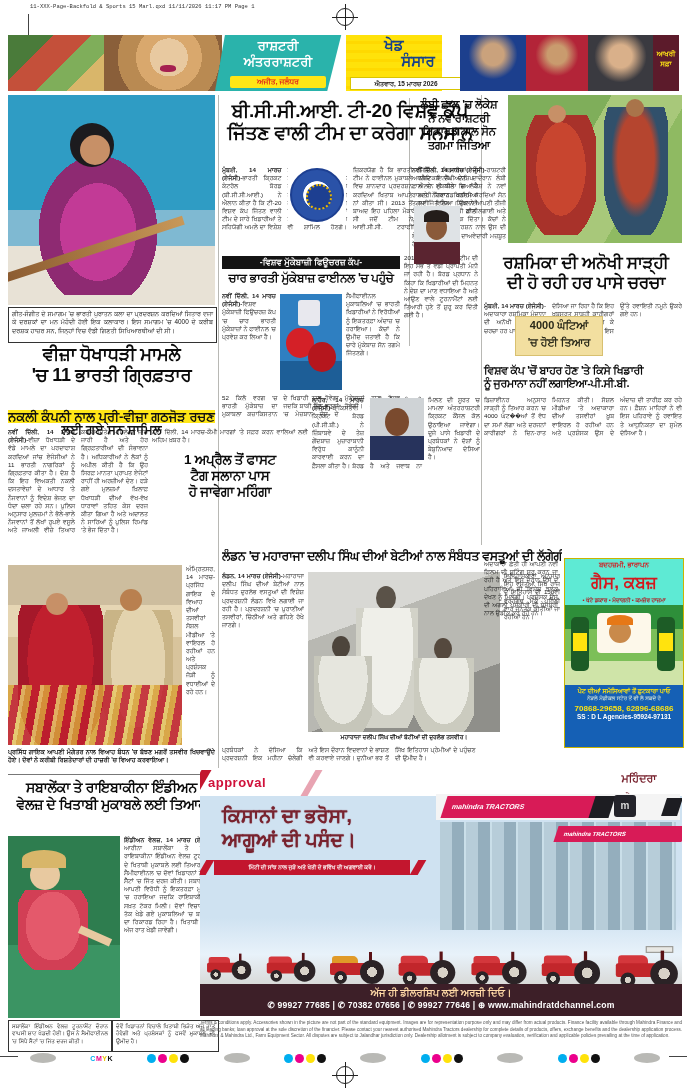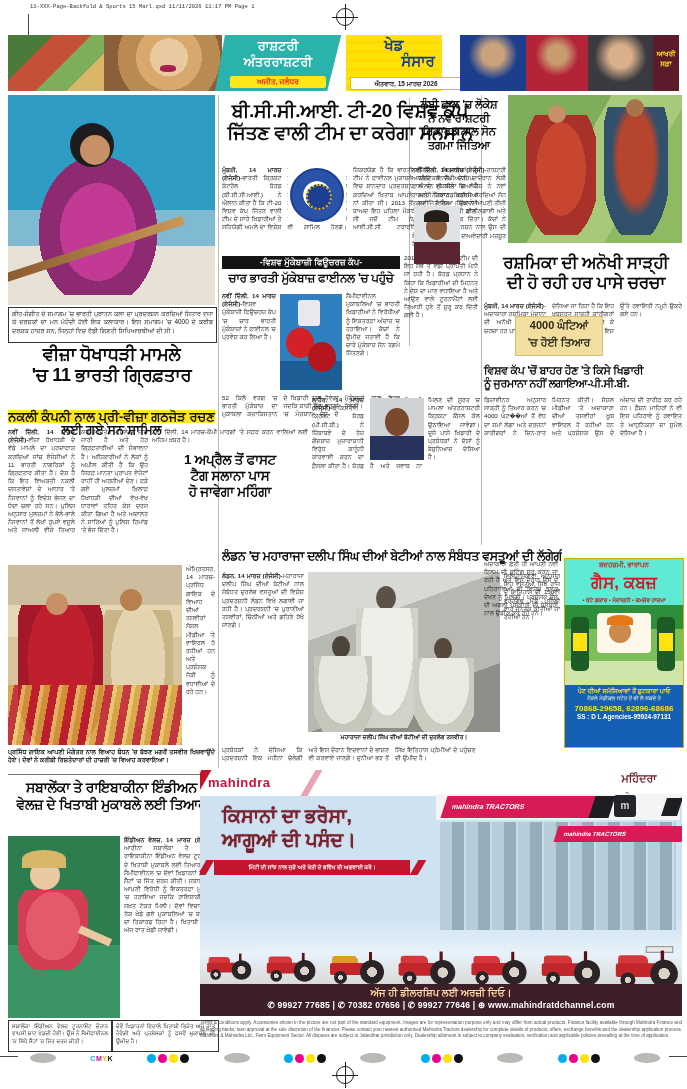--- a/index.html
+++ b/index.html
@@ -280,21 +280,21 @@
     </div>
     <div style="height:62px;background:#1560b5;text-align:center;color:#fff;padding-top:2px;">
       <div style="font-size:6.4px;font-weight:700;color:#ffe30e;">ਪੇਟ ਦੀਆਂ ਸਮੱਸਿਆਵਾਂ ਤੋਂ ਛੁਟਕਾਰਾ ਪਾਓ</div>
       <div style="font-size:5.4px;color:#ffd;">ਨੇੜਲੇ ਮੈਡੀਕਲ ਸਟੋਰ ਤੋਂ ਵੀ ਲੈ ਸਕਦੇ ਹੋ</div>
       <div style="font-size:8px;font-weight:700;color:#ffe30e;margin-top:2px;">70868-29658, 62896-68686</div>
       <div style="font-size:6.4px;font-weight:700;">SS : D L Agencies-95924-97131</div>
     </div>
   </div>
 
   <div class="mad">
-    <div class="wordmark">mahindra</div>
+    <div class="wordmark">approval</div>
     <div class="stripe" style="left:-6px;top:0;width:10px;height:26px;"></div>
     <div class="stripe" style="left:108px;top:0;width:7px;height:26px;background:#e8a4b2;"></div>
     <div class="abs" style="right:4px;top:2px;width:78px;height:40px;background:#fff;text-align:center;">
       <div style="font-size:11px;font-weight:700;color:#78222e;line-height:1.2;">ਮਹਿੰਦਰਾ</div>
       <div style="font-size:11px;font-weight:400;color:#78222e;line-height:1.2;margin-top:7px;">ਟ੍ਰੈਕਟਰਸ</div>
       <div style="margin:2px auto 0;width:64px;height:9px;background:#c3162e;color:#fff;font-size:5.4px;line-height:9px;border-radius:2px;">ਅਪਲਾਈ ਕਰੋ</div>
     </div>
     <div class="headline">
       <div>ਕਿਸਾਨਾਂ ਦਾ ਭਰੋਸਾ,</div>
       <div>ਆਗੂਆਂ ਦੀ ਪਸੰਦ।</div>

